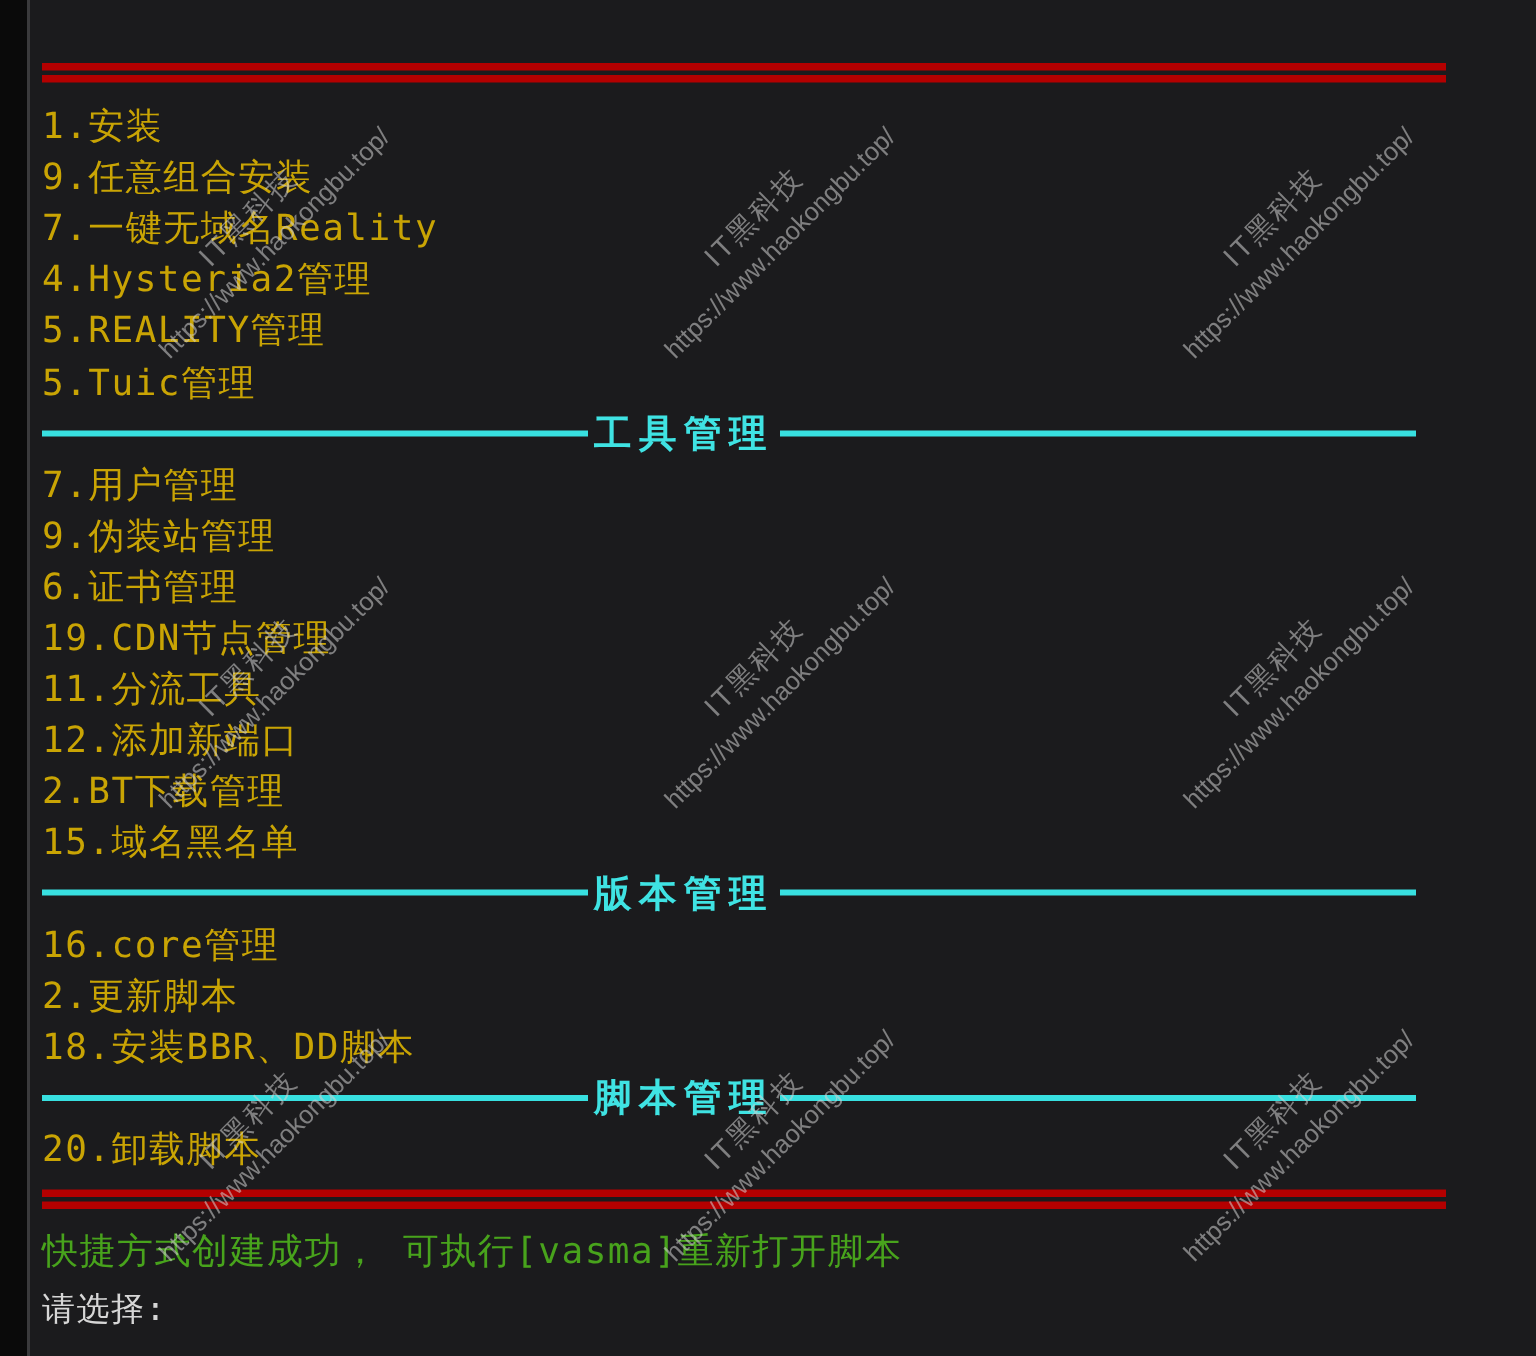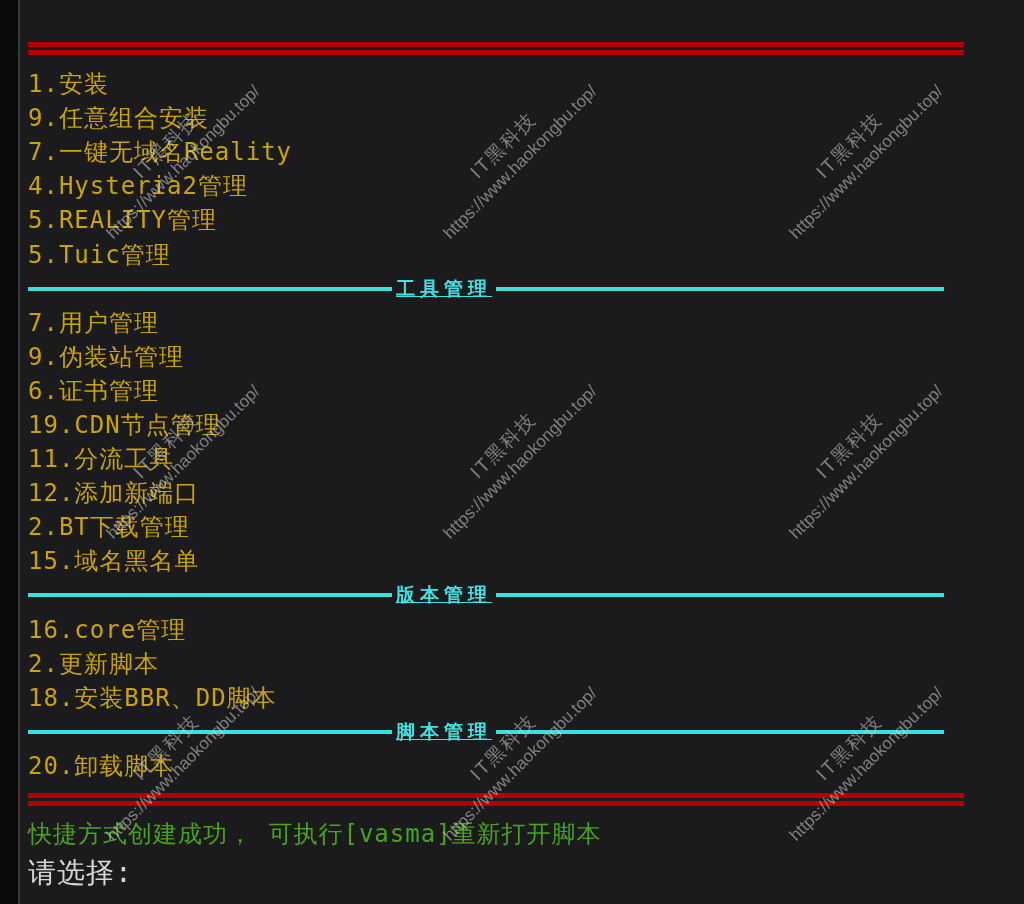--- a/index.html
+++ b/index.html
@@ -23,33 +23,33 @@
   
   .menu { position:absolute; left:28px; top:67px; width:916px; }
   .mrow {
     height:34.1px; display:flex; align-items:center;
     font-size:24px; letter-spacing:1px; color:#c9a404; white-space:pre;
   }
   .mrow.sep { color:#38e0e0; }
   .sep .sl { width:364px; height:4px; background:#38e0e0; flex:none; }
   .sep .sr { flex:1; height:4px; background:#38e0e0; }
   .sep .slabel {
-    color:#3fe3e3; font-weight:bold; font-size:19px;
-    letter-spacing:5px; padding:0 4px; white-space:pre;text-decoration:underline;
+    color:#3fe3e3; font-weight:bold; font-size:25px;
+    letter-spacing:5px; padding:0 4px; white-space:pre;
   }
 
   .msg-success {
     position:absolute; left:28px; top:817px; width:916px; height:34px;
     display:flex; align-items:center;
     font-size:24px; letter-spacing:1px; color:#48a31c; white-space:pre;
   }
   .prompt-line {
     position:absolute; left:28px; top:856px; width:916px; height:34px;
     display:flex; align-items:center;
-    font-size:28px; letter-spacing:1px; color:#d6d6d6; white-space:pre;
+    font-size:22px; letter-spacing:1px; color:#d6d6d6; white-space:pre;
   }
 
   
   .wm {
     position:absolute; width:300px; margin-left:-150px; margin-top:-28px;
     transform:rotate(-45deg); transform-origin:center center;
     text-align:center; pointer-events:none;
     color:rgba(210,210,210,0.55);
     font-family:"Liberation Sans","DejaVu Sans",sans-serif;
     line-height:24px; z-index:5;

